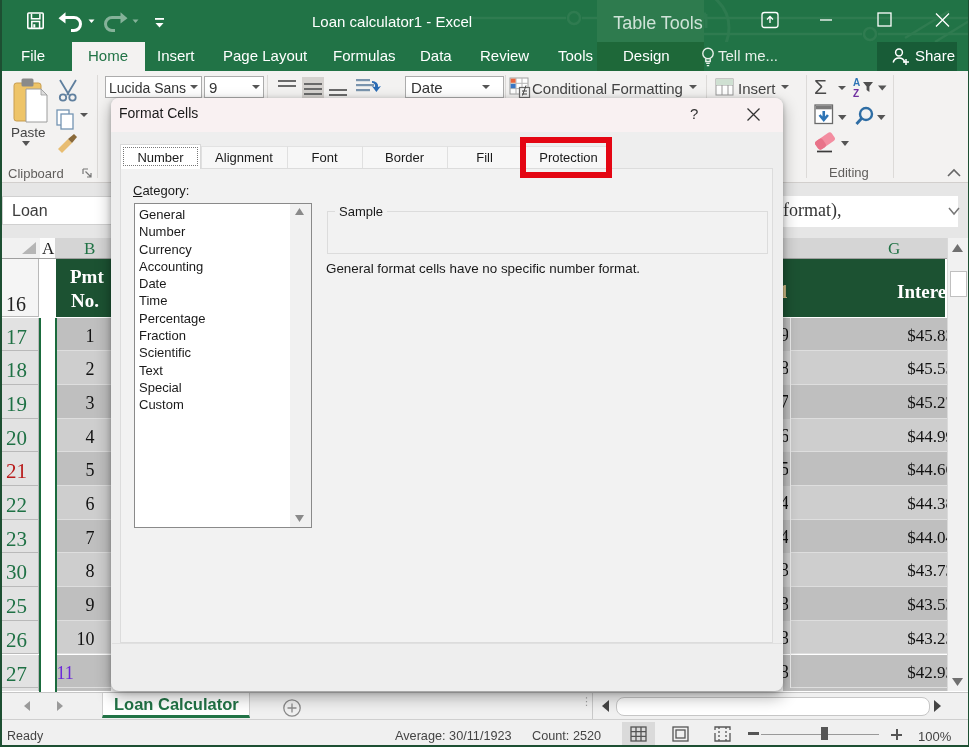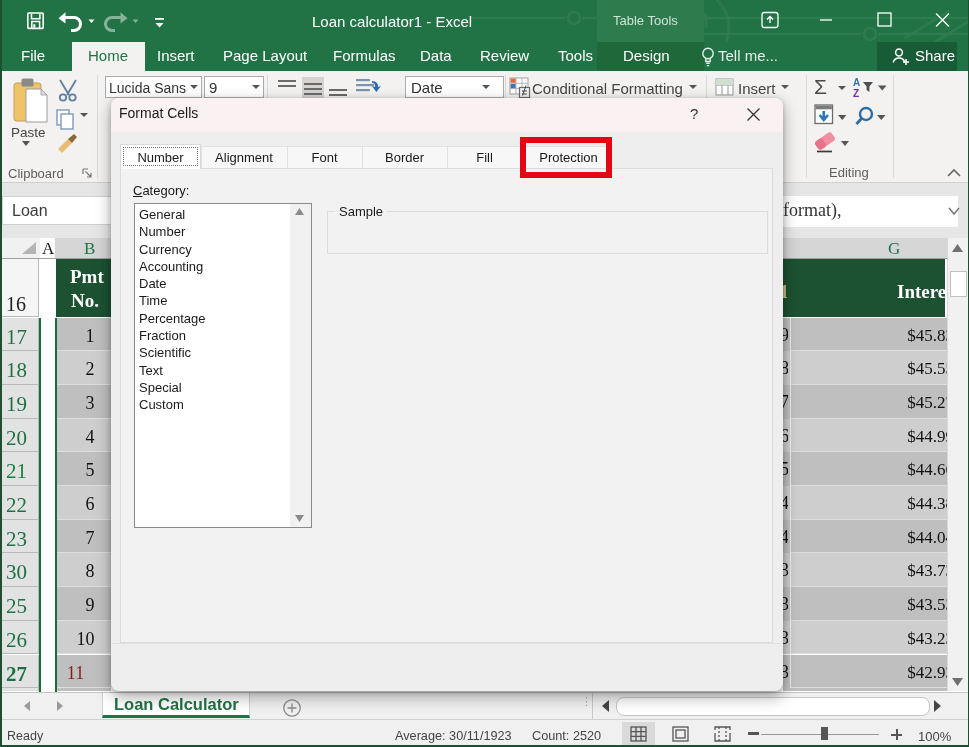--- a/index.html
+++ b/index.html
@@ -30,21 +30,21 @@
   </svg>
   <svg class="abs" style="left:0;top:42px;" width="969" height="29" viewBox="0 0 969 29">
     <g stroke="#2a7449" stroke-width="2.5" fill="none">
       <path d="M704 27 H743 M757 27 H935"></path>
       <circle cx="750" cy="27" r="6"></circle>
       <path d="M560 3 l30 18"></path>
     </g>
   </svg>
 
   <div class="abs" style="left:597px;top:0;width:107px;height:42px;background:#2e7b4e;"></div>
-  <div class="abs" style="left:613px;top:13px;width:90px;height:16px;color:#cfe3d8;font-size:13px;">Table Tools</div>
+  <div class="abs" style="left:613px;top:13px;width:90px;height:16px;color:#cfe3d8;font-size:18px;text-align:center;">Table Tools</div>
 
   <svg class="abs" style="left:24px;top:9px;" width="145" height="24" viewBox="0 0 145 24">
 
     <g stroke="#fff" stroke-width="1.6" fill="none">
       <rect x="3.8" y="4" width="15.4" height="15.4" rx="1"></rect>
       <path d="M7.5 4.8 v5 h8.4 v-5" stroke-width="1.5"></path>
       <path d="M7.8 19 v-6.4 h7.8 V19" stroke-width="1.5"></path>
       <path d="M10.3 15.2 v3.4" stroke-width="2"></path>
     </g>
 
@@ -352,20 +352,21 @@
     <div class="abs" style="left:178.5px;top:106px;width:21px;height:323px;background:#f1f1f1;"></div>
     <svg class="abs" style="left:183px;top:109px;" width="11" height="9" viewBox="0 0 11 9">
         <path d="M5.5 1 L10 8 H1 Z" fill="#8a8a8a"></path>
       </svg>
     <svg class="abs" style="left:183px;top:416px;" width="11" height="9" viewBox="0 0 11 9">
         <path d="M5.5 8 L10 1 H1 Z" fill="#8a8a8a"></path>
       </svg>
 
     <div class="abs" style="left:216px;top:113px;width:441px;height:43px;border:1px solid #dcdcdc;box-sizing:border-box;"></div>
     <div class="abs" style="left:224px;top:106px;background:#f2f2f2;padding:0 4px;font-size:13px;color:#1a1a1a;">Sample</div>
+    <div class="abs" style="left:215px;top:163px;font-size:13.4px;color:#1a1a1a;">General format cells have no specific number format.</div>
 
     <div class="abs" style="left:409px;top:39px;width:92px;height:41px;border:6px solid #e40613;box-sizing:border-box;"></div>
 
     <div class="abs" style="left:1px;top:545px;width:670px;height:1px;background:#e0e0e0;"></div>
   </div>
 
   <div class="abs" style="left:0;top:0;width:969px;height:747px;border-left:2px solid #1d4f32;border-right:1px solid #1d4f32;border-bottom:2px solid #1d4f32;box-sizing:border-box;pointer-events:none;z-index:9;"></div>
 <div class="abs" style="left:0;top:259px;width:38.5px;height:58px;background:#f5f5f5;border-bottom:1px solid #b9b9b9;border-right:1px solid #b9b9b9;box-sizing:border-box;"></div>
     <div class="abs serif" style="left:6px;top:293px;font-size:20px;color:#222;">16</div>
     <div class="abs" style="left:38.5px;top:259px;width:17px;height:58px;background:#fff;"></div>
@@ -425,21 +426,21 @@
     <div class="abs serif" style="left:56.5px;top:426.6px;width:38px;text-align:right;font-size:18px;color:#111;">4</div>
     <div class="abs" style="left:783px;top:418.6px;width:7.5px;height:33.7px;background:#cecece;"></div>
     <div class="abs" style="left:776px;top:425.6px;width:12px;height:21px;overflow:hidden;">
       <span class="serif" style="position:absolute;right:-1px;font-size:18px;color:#111;">6</span>
     </div>
     <div class="abs" style="left:791px;top:418.6px;width:156px;height:33.7px;background:#cecece;border-bottom:1px solid #dedede;box-sizing:border-box;"></div>
     <div class="abs" style="left:791px;top:426.6px;width:156px;height:20px;overflow:hidden;">
       <span class="serif" style="position:absolute;right:-7px;font-size:17px;color:#111;white-space:nowrap;">$44.99</span>
     </div>
     <div class="abs" style="left:0;top:452.3px;width:38.5px;height:33.7px;background:#e2e2e2;border-bottom:1px solid #b9b9b9;border-right:1px solid #b9b9b9;box-sizing:border-box;"></div>
-    <div class="abs serif" style="left:6px;top:459.3px;font-size:21px;color:#15803d;">21</div>
+    <div class="abs serif" style="left:6px;top:459.3px;font-size:21px;color:#b91c1c;">21</div>
     <div class="abs" style="left:38.5px;top:452.3px;width:17px;height:33.7px;background:#fff;"></div>
     <div class="abs" style="left:56.5px;top:452.3px;width:54.5px;height:33.7px;background:#bfbfbf;border-bottom:1px solid #dedede;box-sizing:border-box;"></div>
     <div class="abs serif" style="left:56.5px;top:460.3px;width:38px;text-align:right;font-size:18px;color:#111;">5</div>
     <div class="abs" style="left:783px;top:452.3px;width:7.5px;height:33.7px;background:#bfbfbf;"></div>
     <div class="abs" style="left:776px;top:459.3px;width:12px;height:21px;overflow:hidden;">
       <span class="serif" style="position:absolute;right:-1px;font-size:18px;color:#111;">5</span>
     </div>
     <div class="abs" style="left:791px;top:452.3px;width:156px;height:33.7px;background:#bfbfbf;border-bottom:1px solid #dedede;box-sizing:border-box;"></div>
     <div class="abs" style="left:791px;top:460.3px;width:156px;height:20px;overflow:hidden;">
       <span class="serif" style="position:absolute;right:-7px;font-size:17px;color:#111;white-space:nowrap;">$44.66</span>
@@ -503,24 +504,24 @@
     <div class="abs serif" style="left:56.5px;top:628.8px;width:38px;text-align:right;font-size:18px;color:#111;">10</div>
     <div class="abs" style="left:783px;top:620.8px;width:7.5px;height:33.7px;background:#cecece;"></div>
     <div class="abs" style="left:776px;top:627.8px;width:12px;height:21px;overflow:hidden;">
       <span class="serif" style="position:absolute;right:-1px;font-size:18px;color:#111;">3</span>
     </div>
     <div class="abs" style="left:791px;top:620.8px;width:156px;height:33.7px;background:#cecece;border-bottom:1px solid #dedede;box-sizing:border-box;"></div>
     <div class="abs" style="left:791px;top:628.8px;width:156px;height:20px;overflow:hidden;">
       <span class="serif" style="position:absolute;right:-7px;font-size:17px;color:#111;white-space:nowrap;">$43.23</span>
     </div>
     <div class="abs" style="left:0;top:654.5px;width:38.5px;height:33.7px;background:#e2e2e2;border-bottom:1px solid #b9b9b9;border-right:1px solid #b9b9b9;box-sizing:border-box;"></div>
-    <div class="abs serif" style="left:6px;top:661.5px;font-size:21px;color:#1f7145;font-weight:bold;">27</div>
+    <div class="abs serif" style="left:6px;top:661.5px;font-size:21px;color:#1f7145;">27</div>
     <div class="abs" style="left:38.5px;top:654.5px;width:17px;height:33.7px;background:#fff;"></div>
     <div class="abs" style="left:56.5px;top:654.5px;width:54.5px;height:33.7px;background:#bfbfbf;border-bottom:1px solid #dedede;box-sizing:border-box;"></div>
-    <div class="abs serif" style="left:56.5px;top:662.5px;width:38px;text-align:center;font-size:18px;color:#7f1d1d;">11</div>
+    <div class="abs serif" style="left:56.5px;top:662.5px;width:38px;text-align:left;font-size:18px;color:#6d28d9;">11</div>
     <div class="abs" style="left:783px;top:654.5px;width:7.5px;height:33.7px;background:#bfbfbf;"></div>
     <div class="abs" style="left:776px;top:661.5px;width:12px;height:21px;overflow:hidden;">
       <span class="serif" style="position:absolute;right:-1px;font-size:18px;color:#111;">3</span>
     </div>
     <div class="abs" style="left:791px;top:654.5px;width:156px;height:33.7px;background:#bfbfbf;border-bottom:1px solid #dedede;box-sizing:border-box;"></div>
     <div class="abs" style="left:791px;top:662.5px;width:156px;height:20px;overflow:hidden;">
       <span class="serif" style="position:absolute;right:-7px;font-size:17px;color:#111;white-space:nowrap;">$42.93</span>
     </div>
     <div class="abs" style="left:0;top:688.2px;width:38.5px;height:3.2999999999999545px;background:#e2e2e2;border-right:1px solid #b9b9b9;box-sizing:border-box;"></div>
     <div class="abs" style="left:38.5px;top:688.2px;width:17px;height:3.2999999999999545px;background:#fff;"></div>

